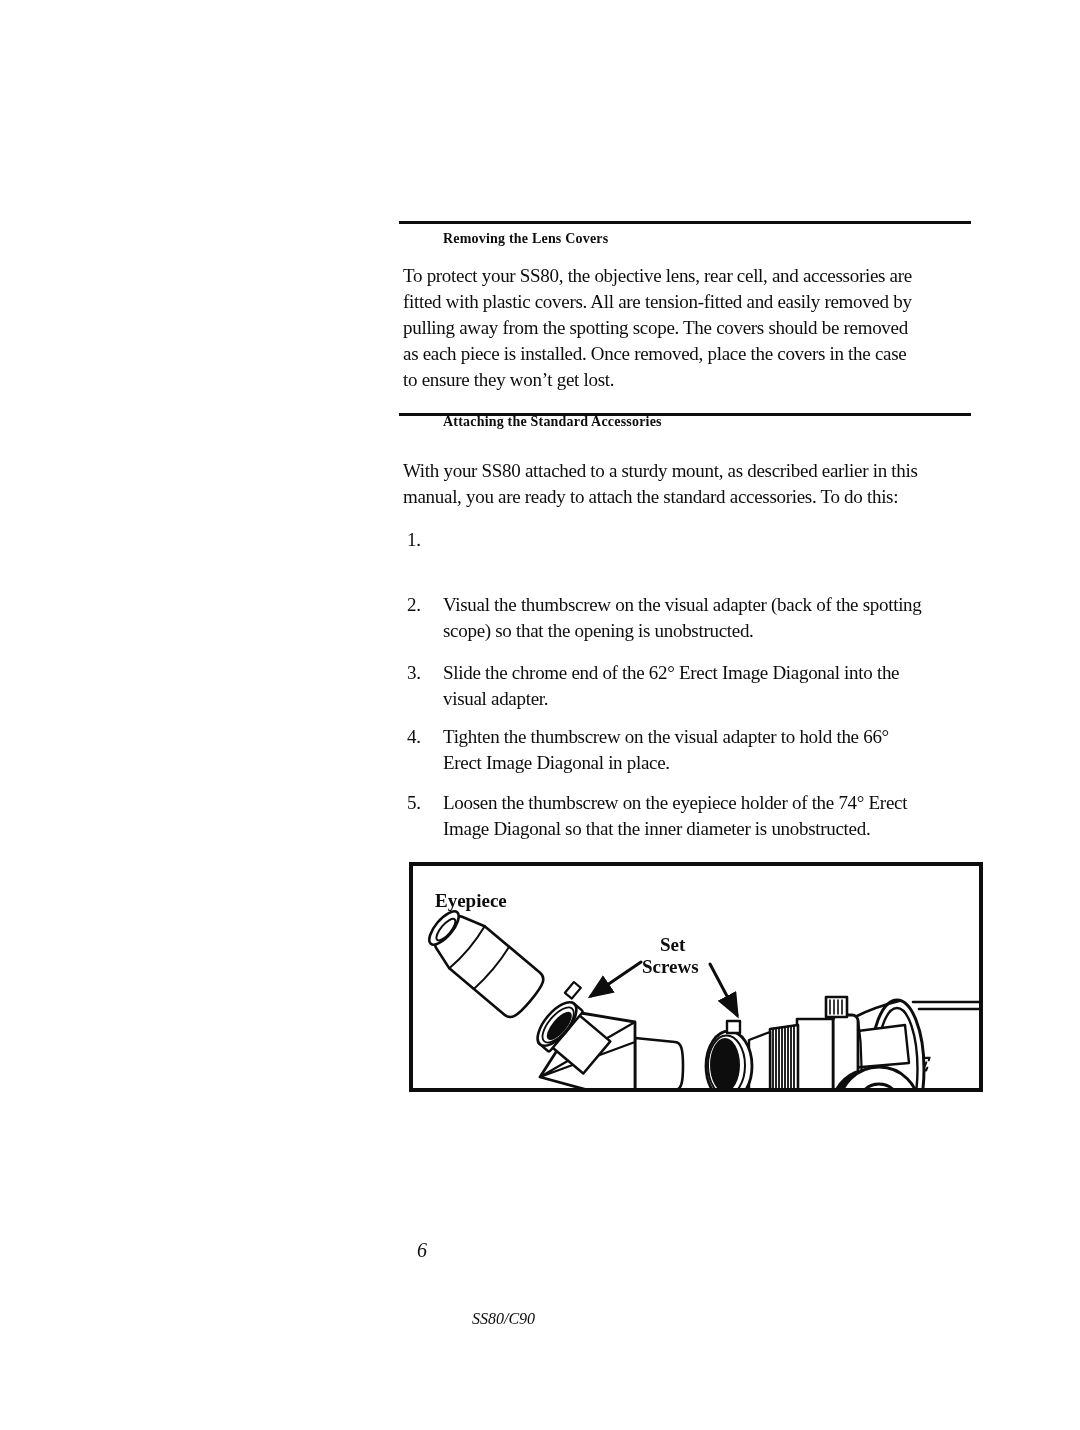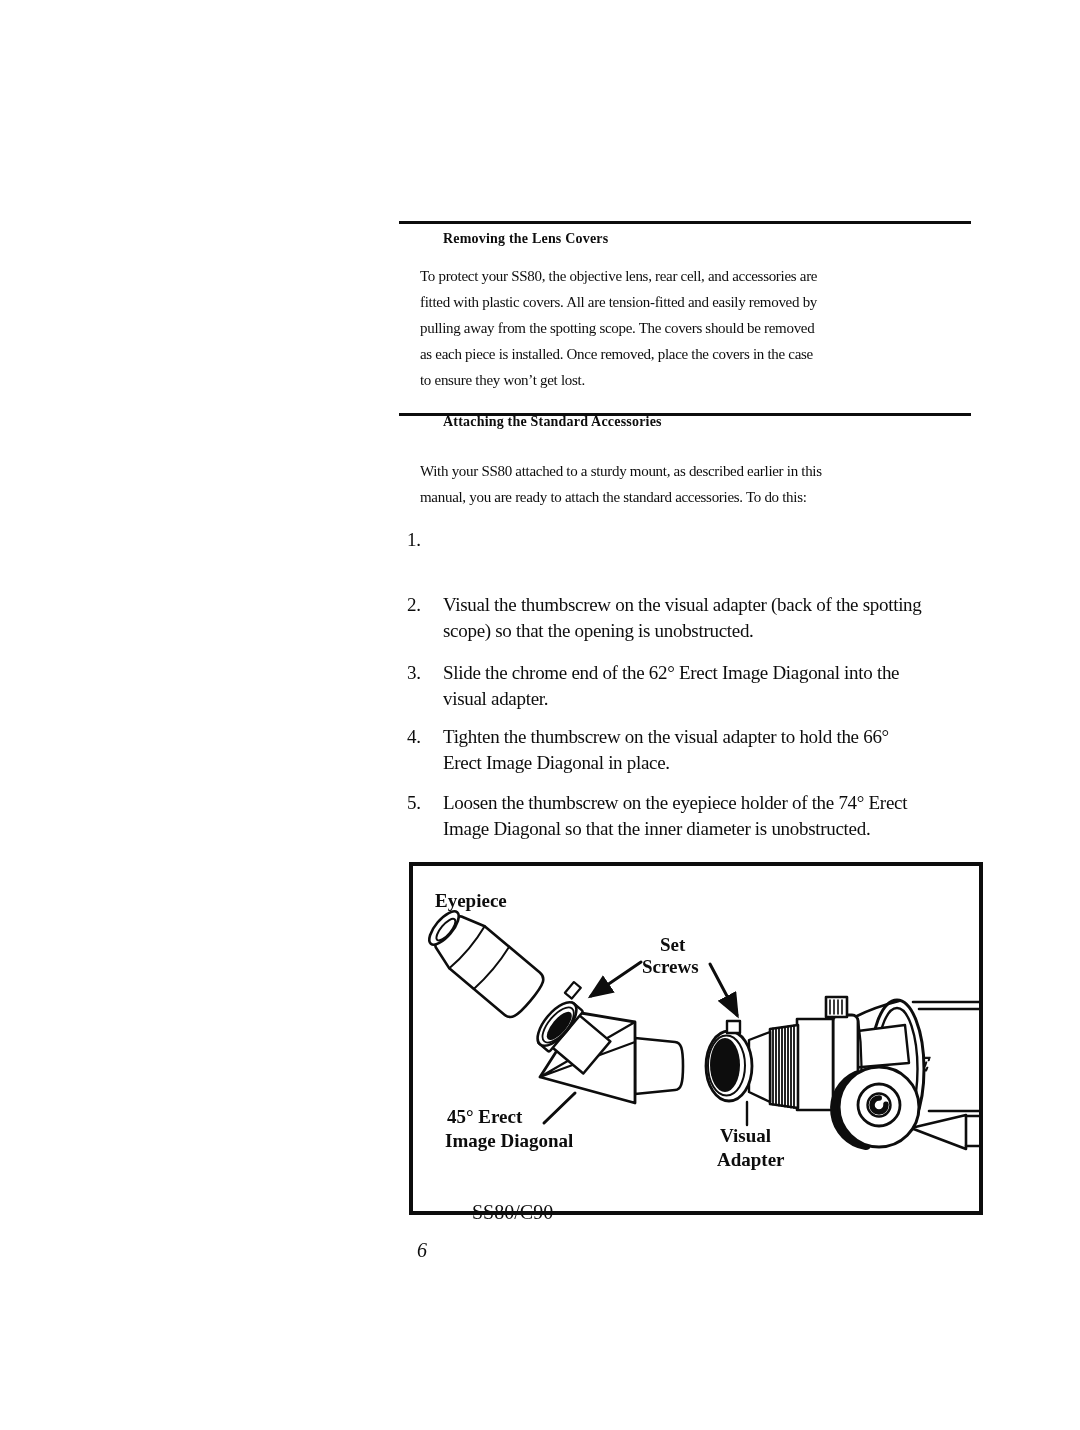--- a/index.html
+++ b/index.html
@@ -7,38 +7,38 @@
     width:1080px;height:1430px;background:#ffffff;position:relative;
     font-family:"Liberation Serif",serif;color:#0d0d0d;
     -webkit-font-smoothing:antialiased;
   }
   .rule{position:absolute;left:399px;width:572px;height:3px;background:#0d0d0d;}
   .heading{
     position:absolute;left:403px;font-weight:bold;font-size:14px;
     line-height:26px;letter-spacing:.2px;white-space:pre-line;margin-left:40px;
   }
   .para{
-    position:absolute;left:403px;width:625px;font-size:15px;line-height:26px;
-    letter-spacing:-.3px;white-space:pre-line;margin-left:17px;
+    position:absolute;left:403px;width:625px;font-size:19px;line-height:26px;
+    letter-spacing:-.3px;white-space:pre-line;
   }
   .step{
     position:absolute;left:407px;width:630px;font-size:19px;line-height:26px;
     letter-spacing:-.3px;display:flex;
   }
   .step .num{width:36px;flex:none;}
   .step .txt{white-space:pre-line;}
   .figure{
-    position:absolute;left:409px;top:862px;width:574px;height:353px;
+    position:absolute;left:409px;top:862px;width:574px;height:230px;
     border:4px solid #0d0d0d;box-sizing:border-box;background:#fff;overflow:hidden;
   }
   .figure svg{display:block;}
   .fig-label{font-family:"Liberation Serif",serif;font-weight:bold;font-size:19px;fill:#0d0d0d;}
   .fig-logo{font-family:"Liberation Serif",serif;font-weight:bold;font-style:italic;font-size:21px;fill:#0d0d0d;letter-spacing:-2px;}
   .footer-num{position:absolute;left:417px;top:1239px;font-size:20px;font-style:italic;}
-  .footer-code{position:absolute;left:472px;top:1201px;font-size:20px;}
+  .footer-code{position:absolute;left:472px;top:1310px;font-size:16px;font-style:italic;}
   line,path,polygon,rect,ellipse,circle{vector-effect:none;}
 </style>
 </head>
 <body>
 
 <div class="rule" style="top:221px"></div>
 <div class="heading" style="top:226px">Removing the Lens Covers</div>
 <div class="para" style="top:263px">To protect your SS80, the objective lens, rear cell, and accessories are
 fitted with plastic covers.  All are tension-fitted and easily removed by
 pulling away from the spotting scope.  The covers should be removed

